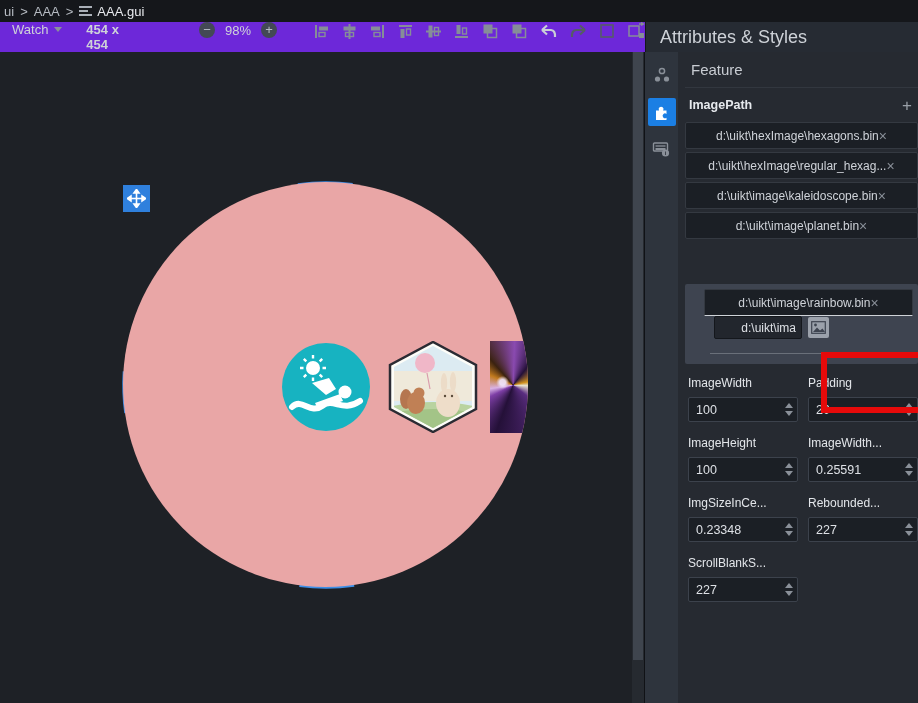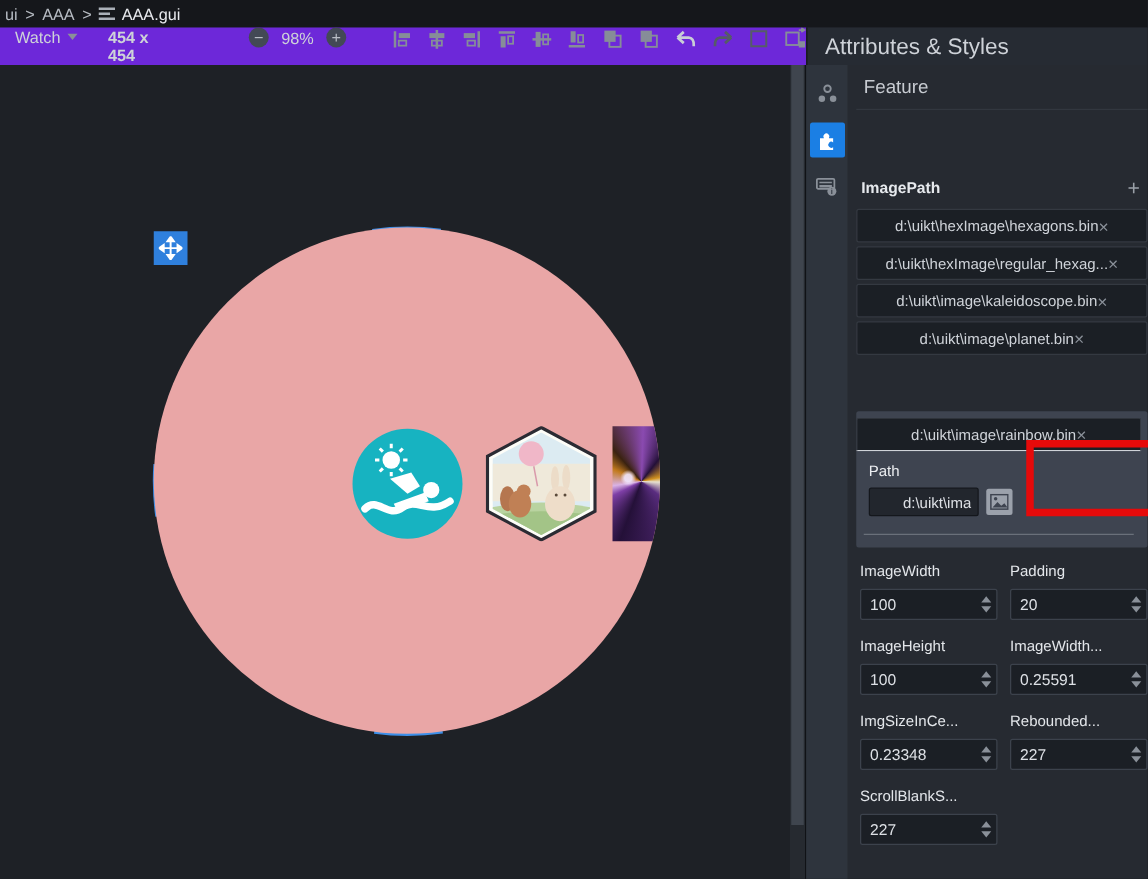--- a/index.html
+++ b/index.html
@@ -57,30 +57,30 @@
   .panel { position:absolute; left:645px; top:52px; width:273px; height:651px; background:#262a31; display:flex; }
   .icon-strip { width:33px; background:#2e343d; flex-shrink:0; display:flex; flex-direction:column;
     align-items:center; padding-top:9px; gap:9px; }
   .strip-btn { width:28px; height:28px; display:flex; align-items:center; justify-content:center;
     border-radius:2px; cursor:pointer; }
   .strip-btn.active { background:#1b7fe4; }
   .panel-content { flex:1; padding:0 6px 0 7px; position:relative; }
   .feature-title { height:36px; display:flex; align-items:center; padding-left:6px;
     font-size:15px; color:#c8ccd2; border-bottom:1px solid #32373f; }
   .imagepath-row { height:34px; display:flex; align-items:center; justify-content:space-between;
-    padding:0 6px 0 4px;margin-top:45px; }
+    padding:0 6px 0 4px; }
   .imagepath-row .lbl { font-size:12.5px; font-weight:700; color:#e6e9ed; }
   .add-btn { color:#9aa0a8; font-size:17px; line-height:1; cursor:pointer; background:none; border:none; }
 
   .path-item { height:27px; margin-bottom:3px; background:#1b1f25; border:1px solid #343941;
     border-radius:2px; display:flex; align-items:center; justify-content:center;
     padding:0 8px; font-size:12px; color:#cfd3d9; }
   .close-x { color:#8a9099; font-size:14px; cursor:pointer; background:none; border:none; }
 
-  .expanded-group { background:#3e4450; border-radius:2px; padding:5px 5px 10px 0; margin-bottom:12px;margin-top:45px; }
+  .expanded-group { background:#3e4450; border-radius:2px; padding:5px 5px 10px 19px; margin-bottom:12px;margin-top:45px; }
   .expanded-group .path-item { margin-bottom:0; border-bottom:1px solid #cfd3d8; border-radius:2px 2px 0 0; }
   .sub-label { font-size:12px; color:#eceef1; margin:9px 0 6px 10px; }
   .path-edit-row { display:flex; align-items:center; gap:6px; margin-left:10px; }
   .path-input { width:88px; height:23px; background:#22262d; border:1px solid #14171c; border-radius:2px;
     color:#dde0e5; font-size:12px; padding:0 5px; font-family:"Liberation Sans",sans-serif;text-align:right; }
   .img-pick-btn { width:21px; height:21px; background:#9ba1ab; border:none; border-radius:2px;
     display:flex; align-items:center; justify-content:center; cursor:pointer; }
   .group-divider { height:1px; background:#6a707a; margin:14px 6px 0 6px; }
 
   .fields-grid { display:grid; grid-template-columns:110px 110px; column-gap:10px; row-gap:14px;
@@ -310,21 +310,20 @@
     <div class="path-item">
       <span>d:\uikt\image\planet.bin</span>
       <button class="close-x">×</button>
     </div>
 
     <div class="expanded-group">
       <div class="path-item">
         <span>d:\uikt\image\rainbow.bin</span>
         <button class="close-x">×</button>
       </div>
-      <div class="sub-label">Path</div>
       <div class="path-edit-row">
         <input class="path-input" value="d:\uikt\ima" style="">
         <button class="img-pick-btn">
           <svg width="15" height="13" viewBox="0 0 15 13">
             <rect x="0.7" y="0.7" width="13.6" height="11.6" fill="none" stroke="#3e4450" stroke-width="1.2"></rect>
             <circle cx="4.5" cy="4" r="1.4" fill="#3e4450"></circle>
             <path d="M2 11 L6 6.5 L9 9.5 L11.5 7.5 L14 11 Z" fill="#3e4450"></path>
           </svg>
         </button>
       </div>

